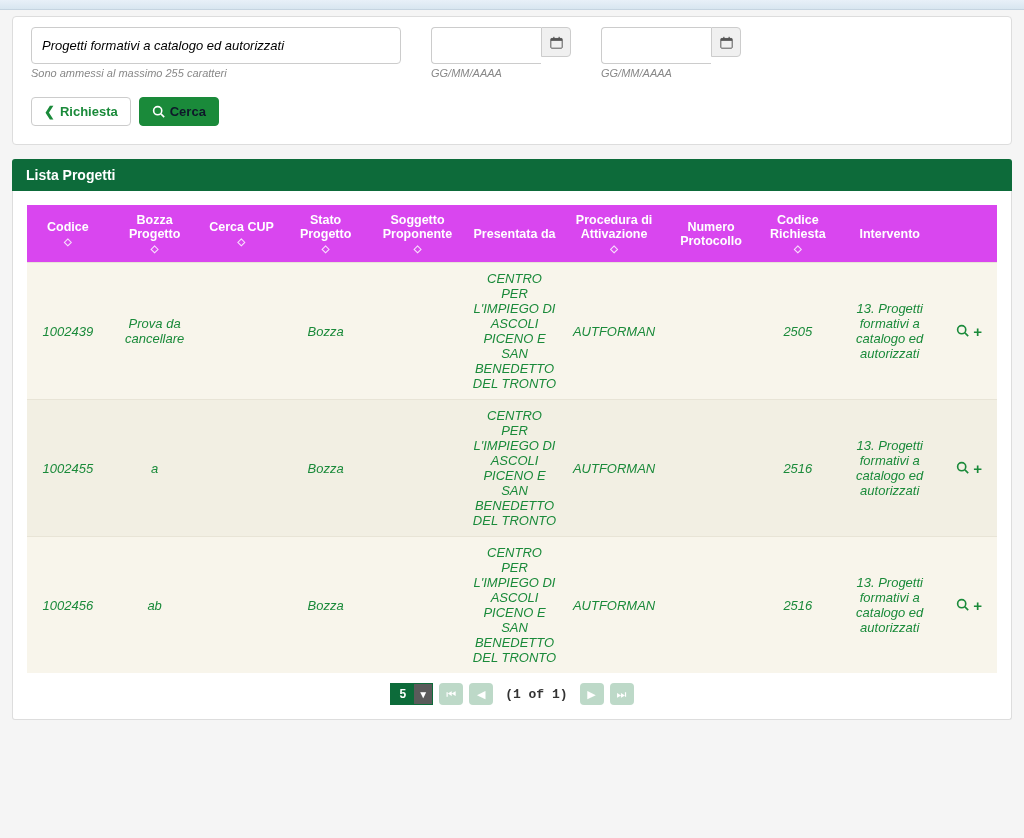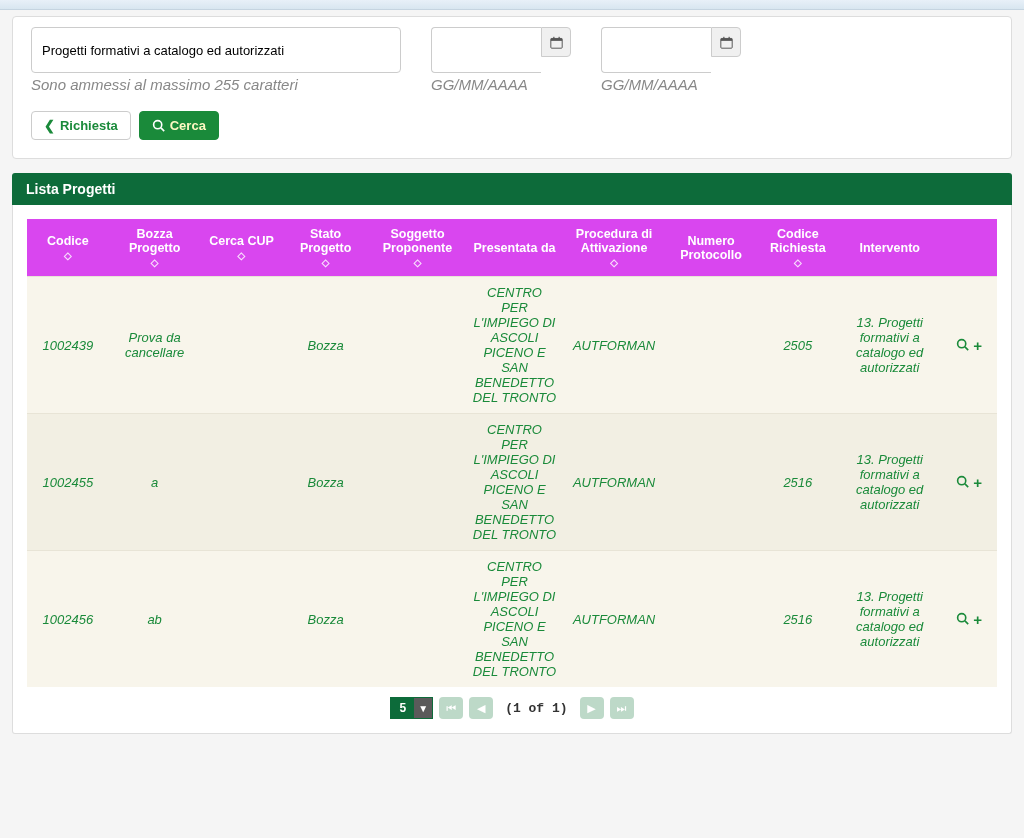--- a/index.html
+++ b/index.html
@@ -32,22 +32,23 @@
     margin-bottom: 8px;
   }
   .field { display: flex; flex-direction: column; }
   .field-wide { width: 370px; }
   .field-date { width: 140px; justify-content: center; }
   .text-input {
     border: 1px solid #ccc;
     border-radius: 4px;
     padding: 6px 10px;
     font-size: 13px;
-    height: 46px;
+    height: 37px;
     background: #fff;
+    font-style: italic;
   }
   .date-group { display: flex; }
   .date-group .text-input {
     border-radius: 4px 0 0 4px;
     border-right: none;
     width: 110px;
   }
   .cal-btn {
     border: 1px solid #ccc;
     background: #f0f0f0;
@@ -55,40 +56,40 @@
     height: 30px;
     border-radius: 0 4px 4px 0;
     display: flex;
     align-items: center;
     justify-content: center;
     cursor: pointer;
   }
   .helper {
     font-style: italic;
     color: #888;
-    font-size: 15px;
+    font-size: 11px;
     margin-top: 3px;
   }
   .btn-row { display: flex; gap: 8px; margin-top: 18px; }
   .btn {
     border: 1px solid #ccc;
     background: #fff;
     border-radius: 4px;
     padding: 6px 12px;
     font-size: 13px;
     font-weight: 600;
     cursor: pointer;
     display: inline-flex;
     align-items: center;
     gap: 5px;
   }
   .btn-green {
     background: #1a8a3a;
     border-color: #1a8a3a;
-    color: #fef9c3;
+    color: #0f172a;
   }
   .btn-back { color: #1a8a3a; }
   .list-header {
     background: #0d6b3a;
     color: #fff;
     padding: 8px 14px;
     font-weight: 600;
     font-size: 14px;
     border-radius: 3px 3px 0 0;
   }

